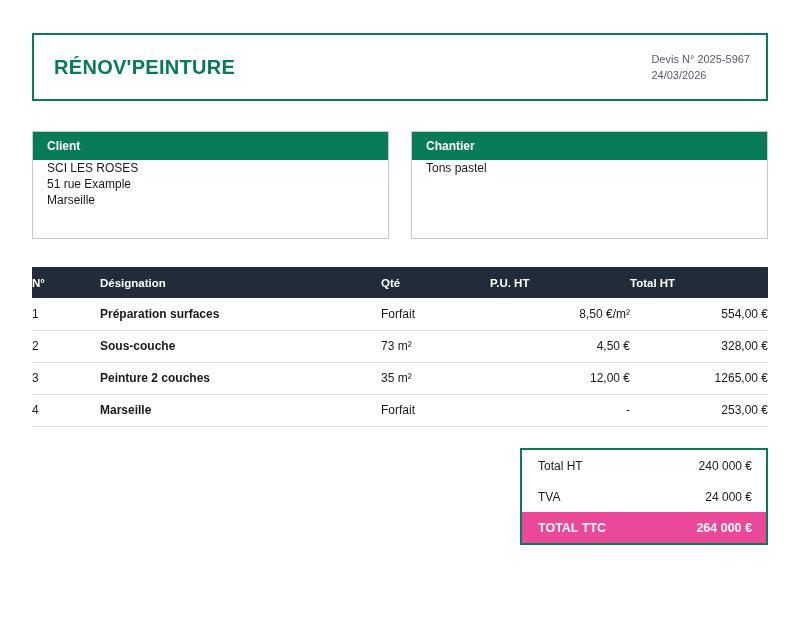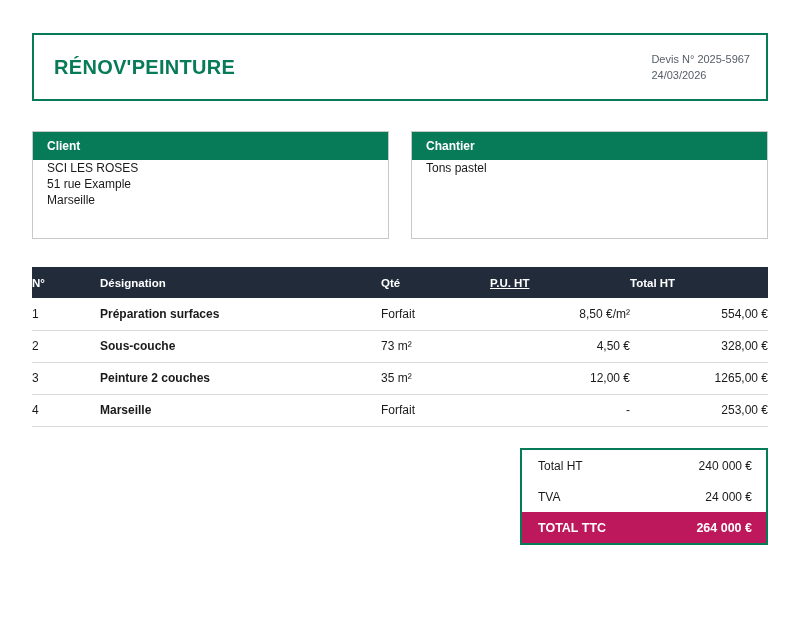--- a/index.html
+++ b/index.html
@@ -48,39 +48,39 @@
     background: #212b3a; color: #ffffff; font-size: 11.5px; font-weight: 700;
     height: 31px; text-align: left; vertical-align: middle; padding: 0;
   }
   table.items td {
     height: 32px; vertical-align: middle; font-size: 12px; color: #1a1a1a;
     border-bottom: 1px solid #dcdcdc; padding: 0;
   }
   .col-num   { width: 68px;  }
   .col-des   { width: 281px; }
   .col-qty   { width: 109px; margin-top: 29px; }
-  .col-pu    { width: 140px; text-decoration: underline; }
+  .col-pu    { width: 140px; }
   .col-total { width: 138px; }
   th.col-num, td.cell-num { padding-left: 6px; }
   th.col-total { padding-left: 5px; }
   td.cell-des { font-weight: 700; margin-top: 44px; }
   td.cell-pu { text-align: right; padding-right: 8px; }
   td.cell-total { text-align: right; padding-right: 8px; }
 
   
   .totals-box {
     position: absolute; left: 520px; top: 448px; width: 248px;
     border: 2px solid #077a57; background: #fff;
   }
   .totals-row {
     height: 31px; display: flex; align-items: center; justify-content: space-between;
     padding: 0 14px 0 16px; font-size: 12px; color: #1a1a1a;
   }
   .totals-row.ttc {
-    background: #be185d; color: #ffffff; font-weight: 700; font-size: 12.5px;
+    background: #ec4899; color: #ffffff; font-weight: 700; font-size: 12.5px;
     height: 31px;
   }
   .totals-value { text-align: right; }
 </style>
 </head>
 <body>
 
 <div class="page">
 
   <div class="header-box">

